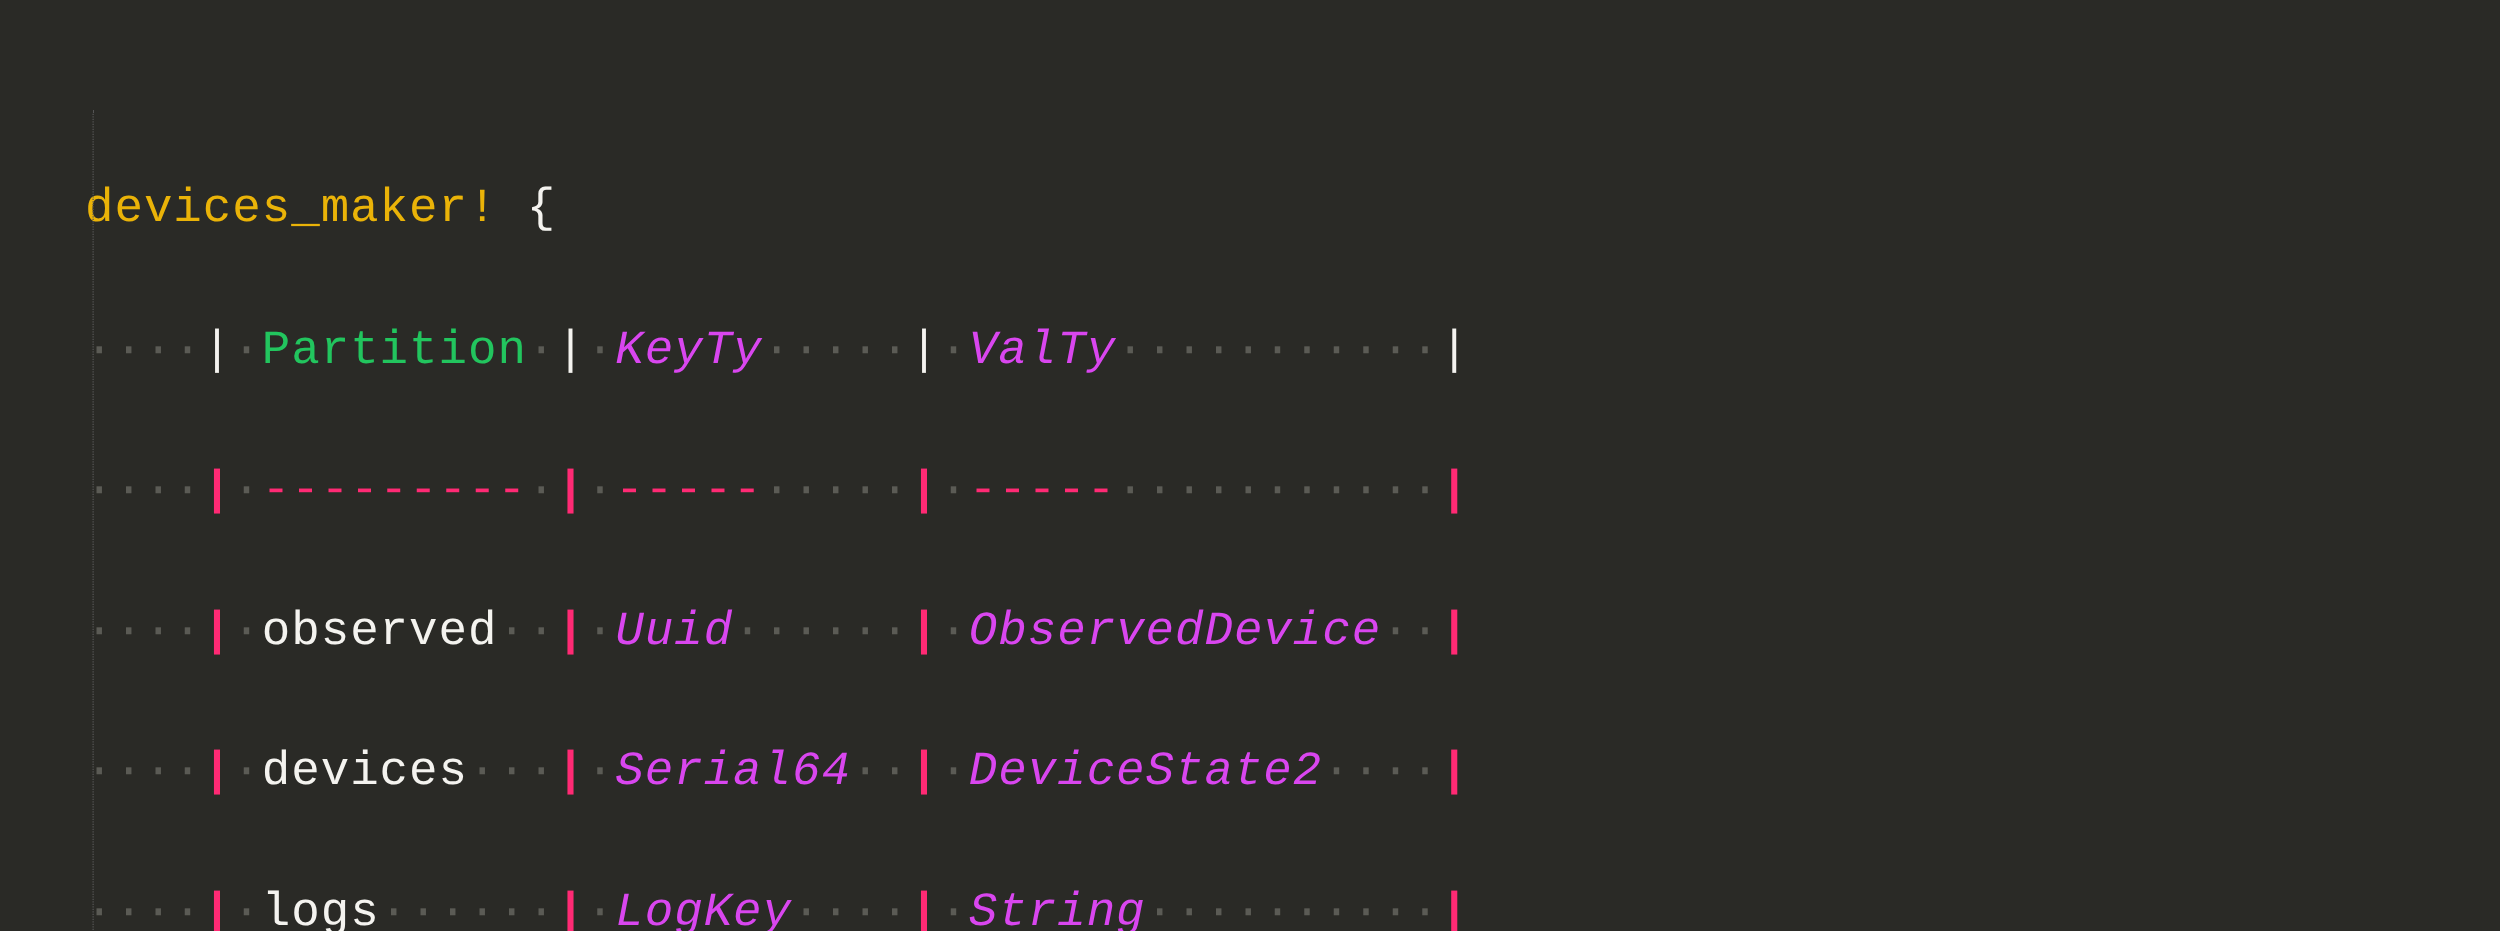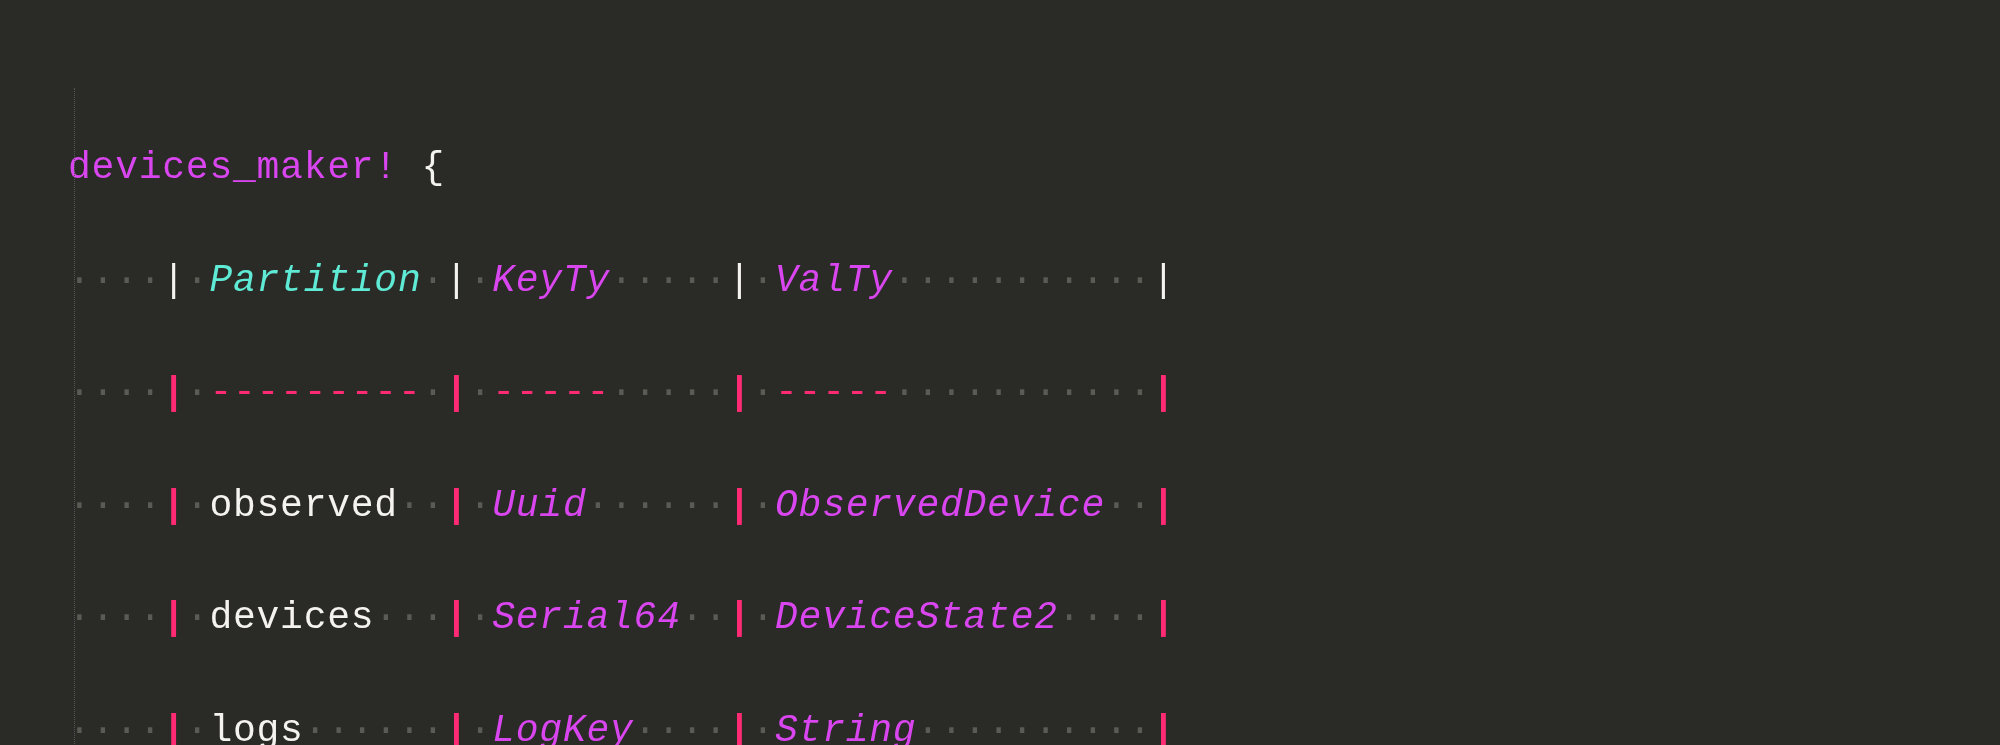--- a/index.html
+++ b/index.html
@@ -23,24 +23,24 @@
   font-variant-ligatures:none;
 }
 .indent-guide{
   position:absolute;
   left:74px;
   top:88px;
   bottom:72px;
   width:0;
   border-left:1px dotted #555;
 }
-.macro  { color:#d946ef;font-family:Liberation Mono, monospace; }
+.macro  { color:#eab308;font-family:Liberation Mono, monospace; }
 .white  { color:#f4f3ef; }
 .pipe   { color:#ff2a74; font-weight:bold;}
-.orange { color:#5eead4; font-style:italic; }
+.orange { color:#22c55e; }
 .type   { color:#d946ef; font-style:italic; }
 .dash   { color:#ff2a74; }
 .ws     { color:#5b5b55; font-style:normal; }
 </style>
 </head>
 <body>
 
 <div class="code">
 <div class="indent-guide"></div>
 <div><span class="macro">devices_maker!</span><span class="white"> {</span></div>

